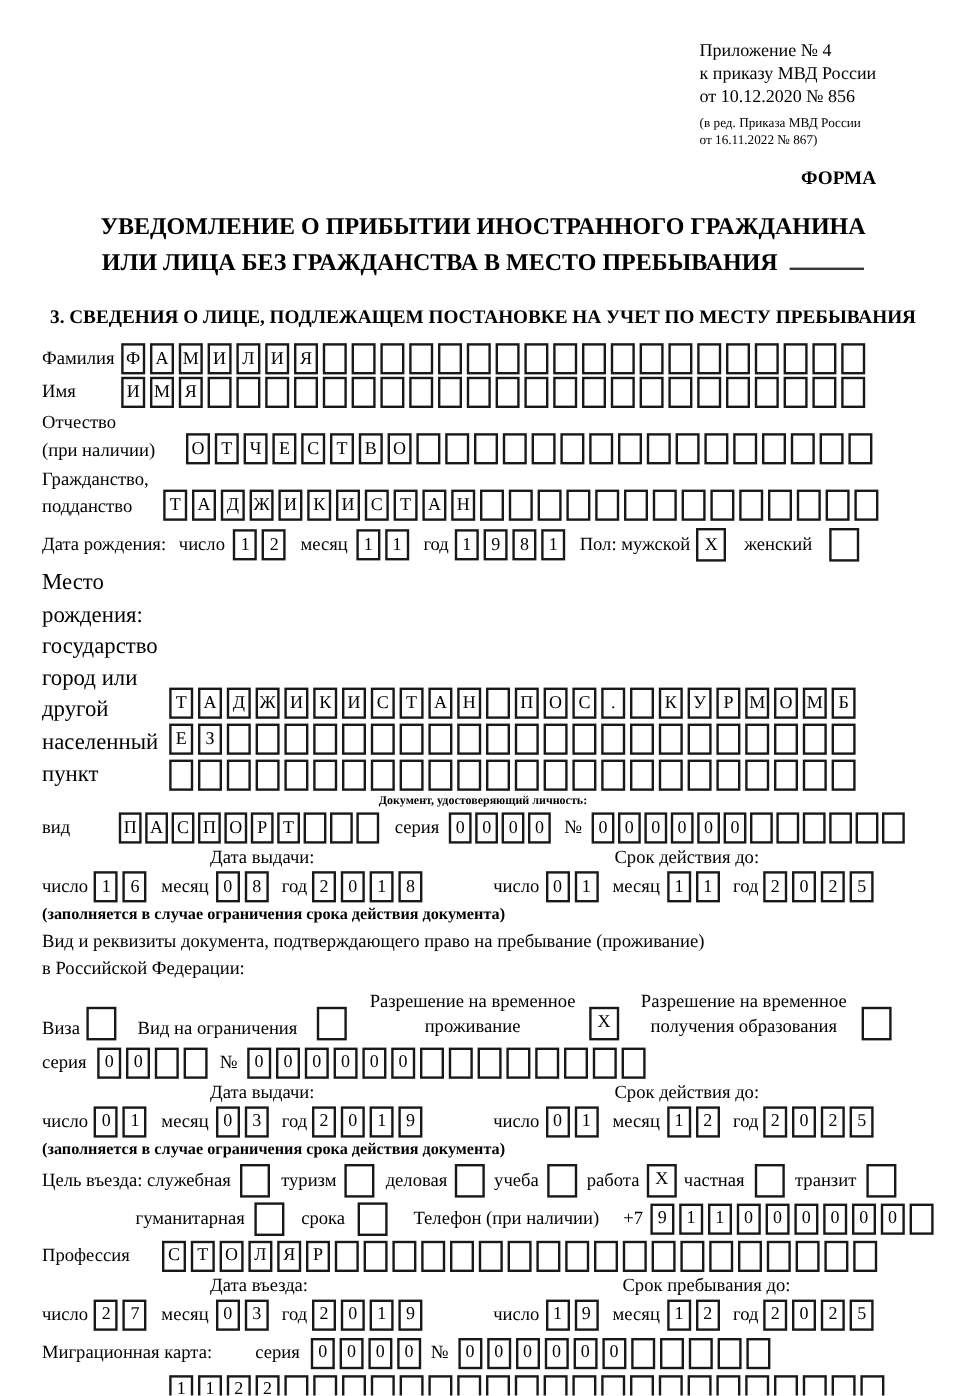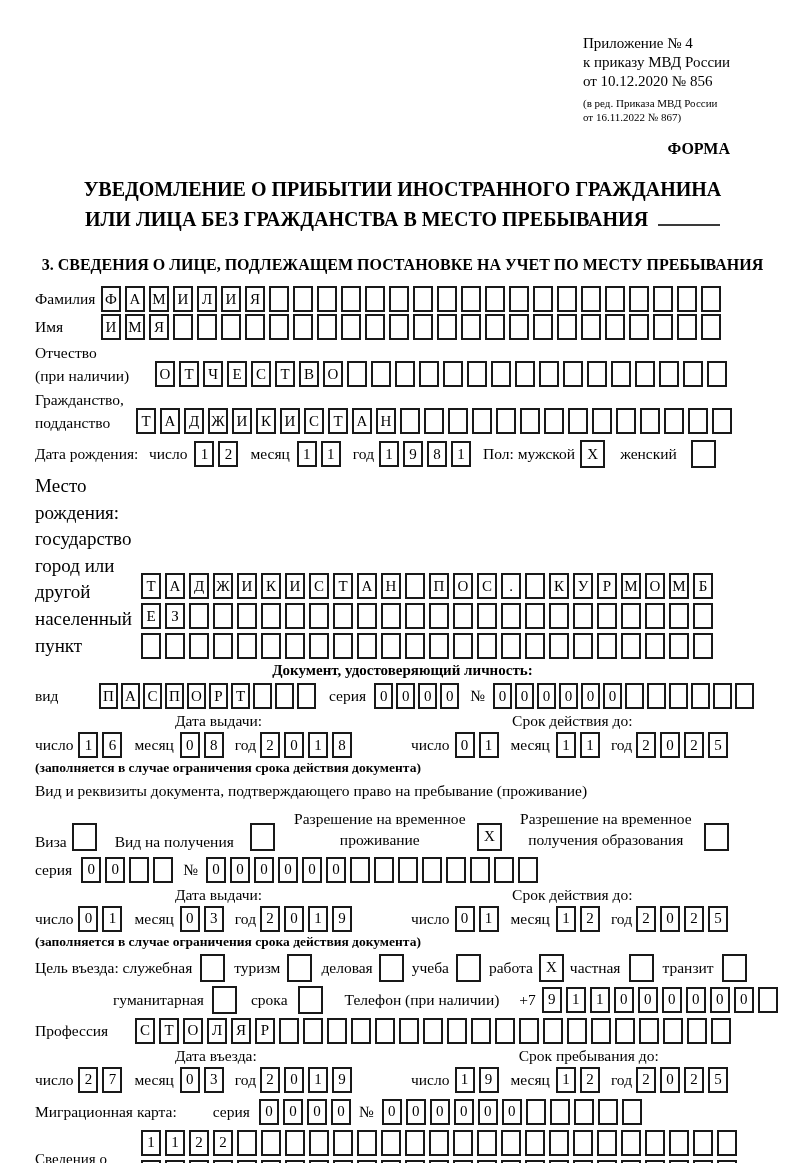--- a/index.html
+++ b/index.html
@@ -32,21 +32,21 @@
     width: 20px; height: 26px; border: 2px solid #191919; margin-right: 4px;
     display: flex; align-items: center; justify-content: center;
     font-size: 15px; flex: 0 0 auto; background: #fff;
   }
   .compact .bx { width: 19px; margin-right: 3px; }
   .cb {
     width: 25px; height: 28px; border: 2px solid #191919;
     display: flex; align-items: center; justify-content: center;
     font-size: 15px; flex: 0 0 auto; background: #fff;
   }
-  .subhead { text-align: center; font-weight: bold; font-size: 15px; margin: 3px 0 4px; }
+  .subhead { text-align: center; font-weight: bold; font-size: 10px; margin: 3px 0 4px; }
   .datehead { display: flex; font-size: 15.5px; margin-top: 3px; margin-bottom: 2px; }
   .note { font-size: 13.5px; padding-right: 8px; margin-bottom: 4px; font-weight: bold; }
   .para { font-size: 15.5px; line-height: 1.45; margin: 4px 0 6px; }
   .cblabel { text-align: center; line-height: 1.35; }
   .mini-gap { margin-bottom: 4px; }
 </style>
 </head>
 <body>
 
 <div class="page">
@@ -393,26 +393,27 @@
           <span class="bx">2</span>
           <span class="bx">0</span>
           <span class="bx">2</span>
           <span class="bx">5</span>
         </span>
     </div>
     <div class="note">(заполняется в случае ограничения срока действия документа)</div>
 
     <div class="para">
       <div>Вид и реквизиты документа, подтверждающего право на пребывание (проживание)</div>
+      <div>в Российской Федерации:</div>
     </div>
 
     <div class="frow top" style="margin-bottom:6px">
       <span class="lbl">Виза</span>
       <span class="cb" style="margin-left:5px"></span>
-      <span class="lbl" style="margin-left:18px">Вид на получения</span>
+      <span class="lbl" style="margin-left:18px">Вид на ограничения</span>
       <span class="cb" style="margin-left:16px"></span>
       <span class="lbl cblabel" style="margin-left:16px; width:178px">
         <div>Разрешение на временное</div>
         <div>проживание</div>
       </span>
       <span class="cb" style="margin-left:8px">X</span>
       <span class="lbl cblabel" style="margin-left:14px; width:180px">
         <div>Разрешение на временное</div>
         <div>получения образования</div>
       </span>

